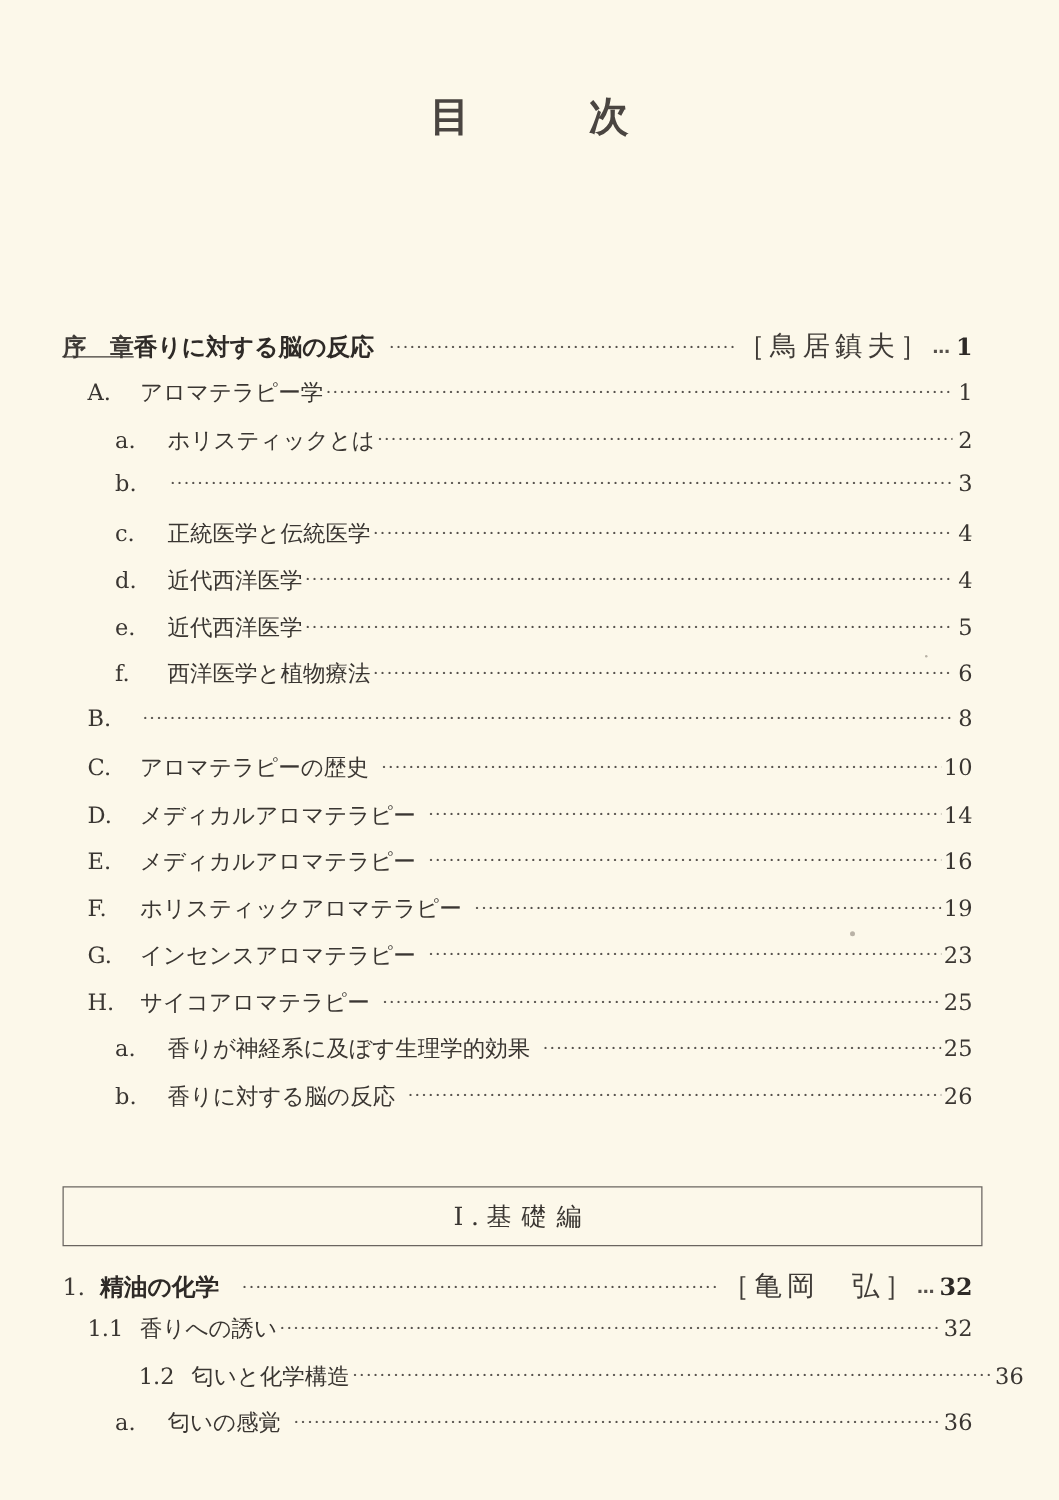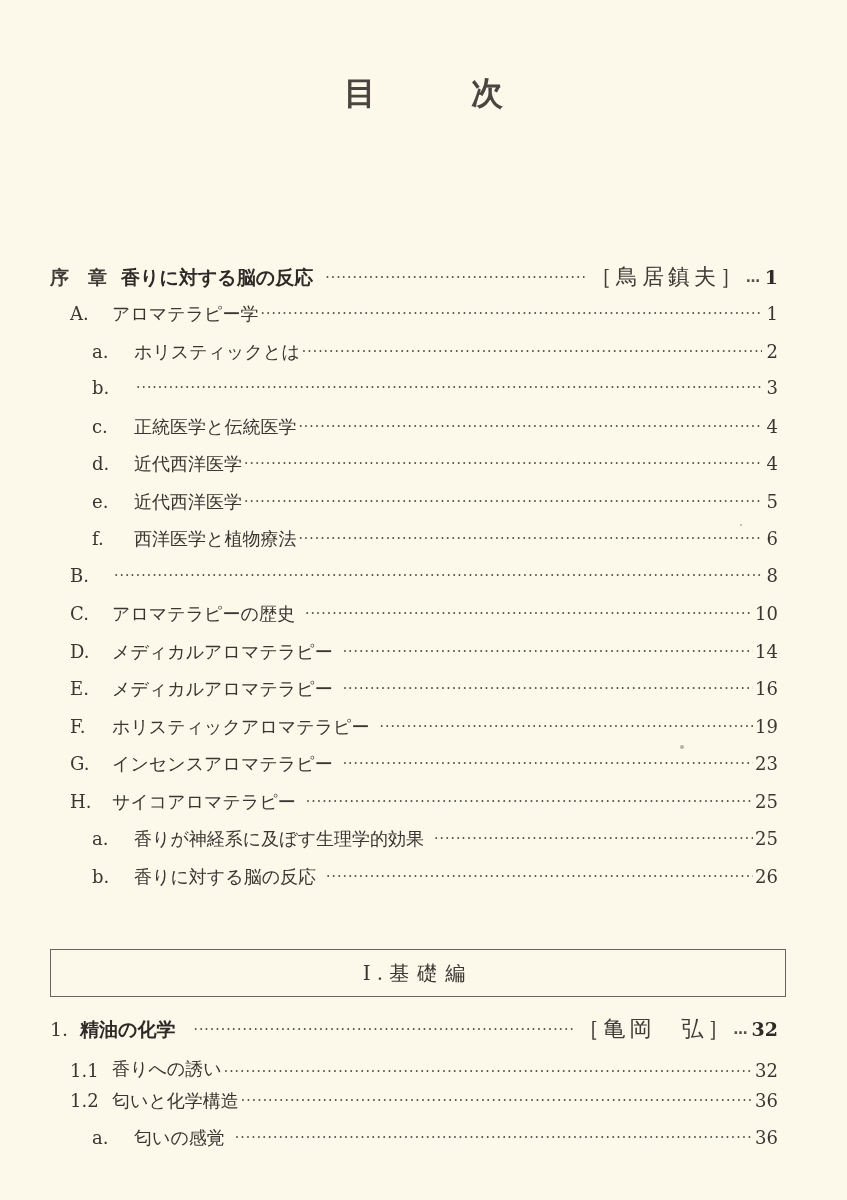--- a/index.html
+++ b/index.html
@@ -140,21 +140,21 @@
 </head>
 <body>
 
 <div class="page-title">
   <span>目</span><span class="gap"></span><span>次</span>
 </div>
 
 <div class="toc">
 
   <div class="row chapter chap" style="top:262px;">
-    <span class="label" style="margin-right:14px;">序　章</span>
+    <span class="label" style="text-decoration:underline;">序　章</span>
     <span class="title">香りに対する脳の反応</span>
     <span class="leader" style="margin-left:12px;"></span>
     <span class="author">［鳥居鎮夫］</span>
     <span class="trail">…</span>
     <span class="page">1</span>
   </div>
 
   <div class="row lvl1" style="top:302px;">
     <span class="num" style="width:42px;">A.</span>
     <span class="title">アロマテラピー学</span>
@@ -255,27 +255,27 @@
 
   <div class="row chapter chap" style="top:1014px;">
     <span class="label" style="width:30px; font-family:'DejaVu Serif','Liberation Serif',serif; font-weight:normal;">1.</span>
     <span class="title">精油の化学</span>
     <span class="leader" style="margin-left:18px;"></span>
     <span class="author">［亀岡　弘］</span>
     <span class="trail">…</span>
     <span class="page">32</span>
   </div>
 
-  <div class="row lvl1" style="top:1051px;align-items:flex-end;">
+  <div class="row lvl1" style="top:1051px;">
     <span class="num" style="width:42px;">1.1</span>
     <span class="title">香りへの誘い</span>
     <span class="leader"></span>
     <span class="page">32</span>
   </div>
-  <div class="row lvl1" style="top:1089px;">
+  <div class="row lvl1" style="top:1089px;margin-left:41px;">
     <span class="num" style="width:42px;">1.2</span>
     <span class="title">匂いと化学構造</span>
     <span class="leader"></span>
     <span class="page">36</span>
   </div>
   <div class="row lvl2" style="top:1126px;">
     <span class="num" style="width:42px;">a.</span>
     <span class="title">匂いの感覚</span>
     <span class="leader" style="margin-left:10px;"></span>
     <span class="page">36</span>

